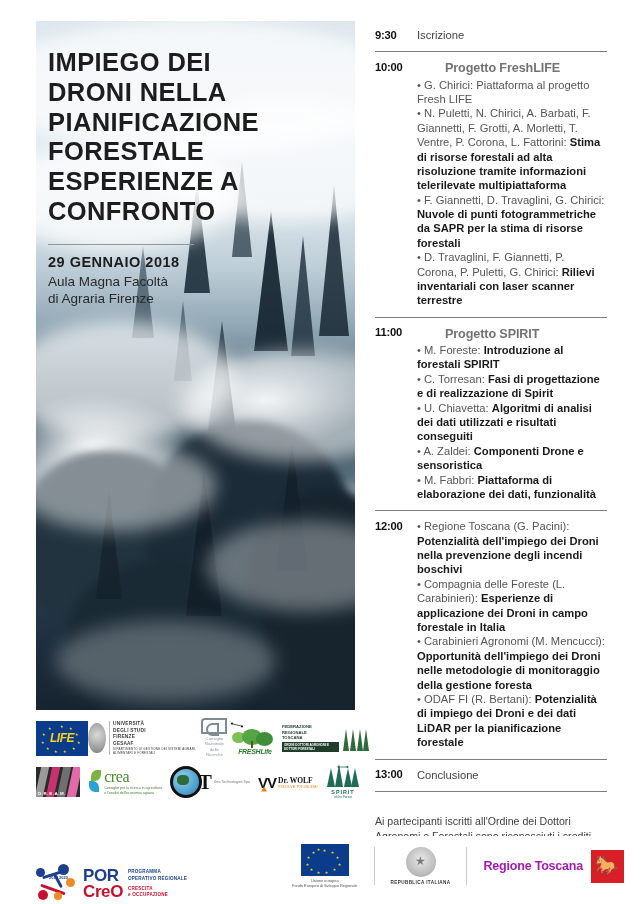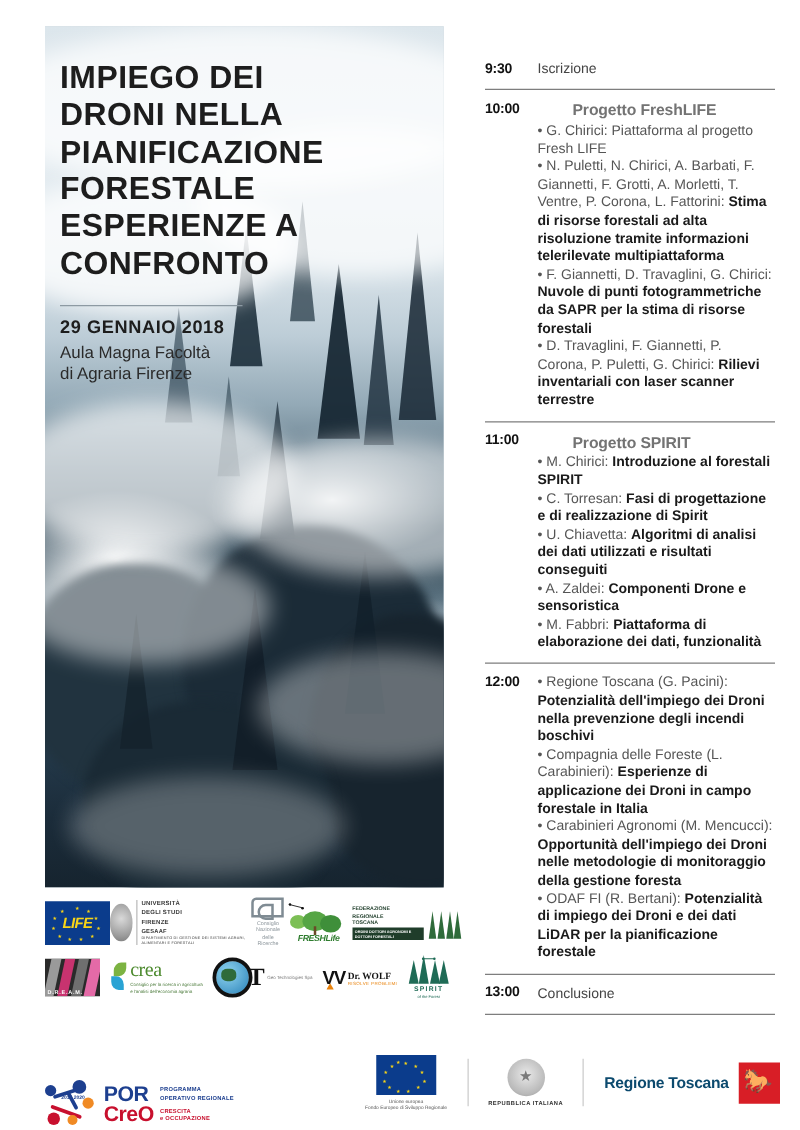--- a/index.html
+++ b/index.html
@@ -112,21 +112,21 @@
   .wolf-sub{font-size:3.6px;color:#e8820c;letter-spacing:.3px;}
 
   .spiritlogo{display:flex;flex-direction:column;align-items:center;}
   .spirit-art{width:34px;height:24px;position:relative;}
   .spirit-art i{position:absolute;bottom:2px;width:0;height:0;border-left:4px solid transparent;border-right:4px solid transparent;border-bottom:19px solid #1f6b56;}
   .spirit-art .dr{position:absolute;left:11px;top:0;width:12px;height:4px;}
   .spirit-name{font-size:5.4px;font-weight:bold;letter-spacing:1px;color:#1f6b56;}
   .spirit-sub{font-size:3.2px;color:#1f6b56;}
 
   
-  .schedule{position:absolute;left:388px;top:28px;width:232px;margin-top:20px;}
+  .schedule{position:absolute;left:375px;top:28px;width:232px;}
   .sep{height:1px;background:#7e7e7e;margin:9px 0 8px 0;}
   .row{display:flex;align-items:flex-start;}
   .time{
     width:42px;flex:0 0 42px;font-size:11.2px;font-weight:bold;color:#111;
     letter-spacing:-.2px;padding-top:.5px;
   }
   .body{flex:1;font-size:11.2px;line-height:1.285;color:#555555;}
   .body .plain{color:#444;}
   .head{font-size:12.6px;font-weight:bold;color:#737373;display:block;margin-bottom:1px;letter-spacing:-.1px;padding-left:28px;}
   .body b{color:#1a1a1a;font-weight:bold;}
@@ -152,21 +152,21 @@
   .f-eu{display:flex;flex-direction:column;align-items:center;}
   .f-eu .flag{width:48px;height:32px;background:#0b3c8c;position:relative;}
   .f-eu .cap{font-size:3.9px;color:#555;line-height:1.3;text-align:center;margin-top:2px;}
   .vdiv{width:1px;height:38px;background:#ccc;margin:0 16px;}
   .f-rep{display:flex;flex-direction:column;align-items:center;}
   .rep-emb{width:30px;height:30px;border-radius:50%;
      background:radial-gradient(circle at 50% 42%,#e9e9e9,#b9b9b9 68%,#8d8d8d);position:relative;}
   .rep-emb:after{content:"★";position:absolute;left:50%;top:46%;transform:translate(-50%,-50%);font-size:12px;color:#7a7a7a;}
   .f-rep .cap{font-size:4.6px;color:#333;letter-spacing:.4px;margin-top:3px;font-weight:bold;}
   .f-rt{display:flex;align-items:center;gap:8px;}
-  .rt-word{font-size:12.5px;font-weight:bold;color:#0c4a6e;letter-spacing:-.2px;}
+  .rt-word{font-size:12.5px;font-weight:bold;color:#a21caf;letter-spacing:-.2px;}
   .rt-flag{width:33px;height:33px;background:#d81e26;position:relative;overflow:hidden;}
   .rt-horse{position:absolute;left:4px;top:6px;font-size:19px;color:#fff;line-height:1;}
 </style>
 </head>
 <body>
 
 <div class="page">
 
   <div class="hero">
     <div class="photo">
@@ -361,21 +361,21 @@
         <p class="item"><span>• F. Giannetti, D. Travaglini, G. Chirici: </span><b>Nuvole di punti fotogrammetriche da SAPR per la stima di risorse forestali</b></p>
         <p class="item"><span>• D. Travaglini, F. Giannetti, P. Corona, P. Puletti, G. Chirici: </span><b>Rilievi inventariali con laser scanner terrestre</b></p>
       </div>
     </div>
     <div class="sep"></div>
 
     <div class="row">
       <div class="time">11:00</div>
       <div class="body">
         <span class="head">Progetto SPIRIT</span>
-        <p class="item"><span>• M. Chirici: </span><b> Introduzione al forestali SPIRIT</b></p>
+        <p class="item"><span>• M. Foreste: </span><b> Introduzione al forestali SPIRIT</b></p>
         <p class="item"><span>• C. Torresan: </span><b>Fasi di progettazione e di realizzazione di Spirit</b></p>
         <p class="item"><span>• U. Chiavetta: </span><b>Algoritmi di analisi dei dati utilizzati e risultati conseguiti</b></p>
         <p class="item"><span>• A. Zaldei: </span><b>Componenti Drone e sensoristica</b></p>
         <p class="item"><span>• M. Fabbri: </span><b>Piattaforma di elaborazione dei dati, funzionalità</b></p>
       </div>
     </div>
     <div class="sep"></div>
 
     <div class="row">
       <div class="time">12:00</div>

